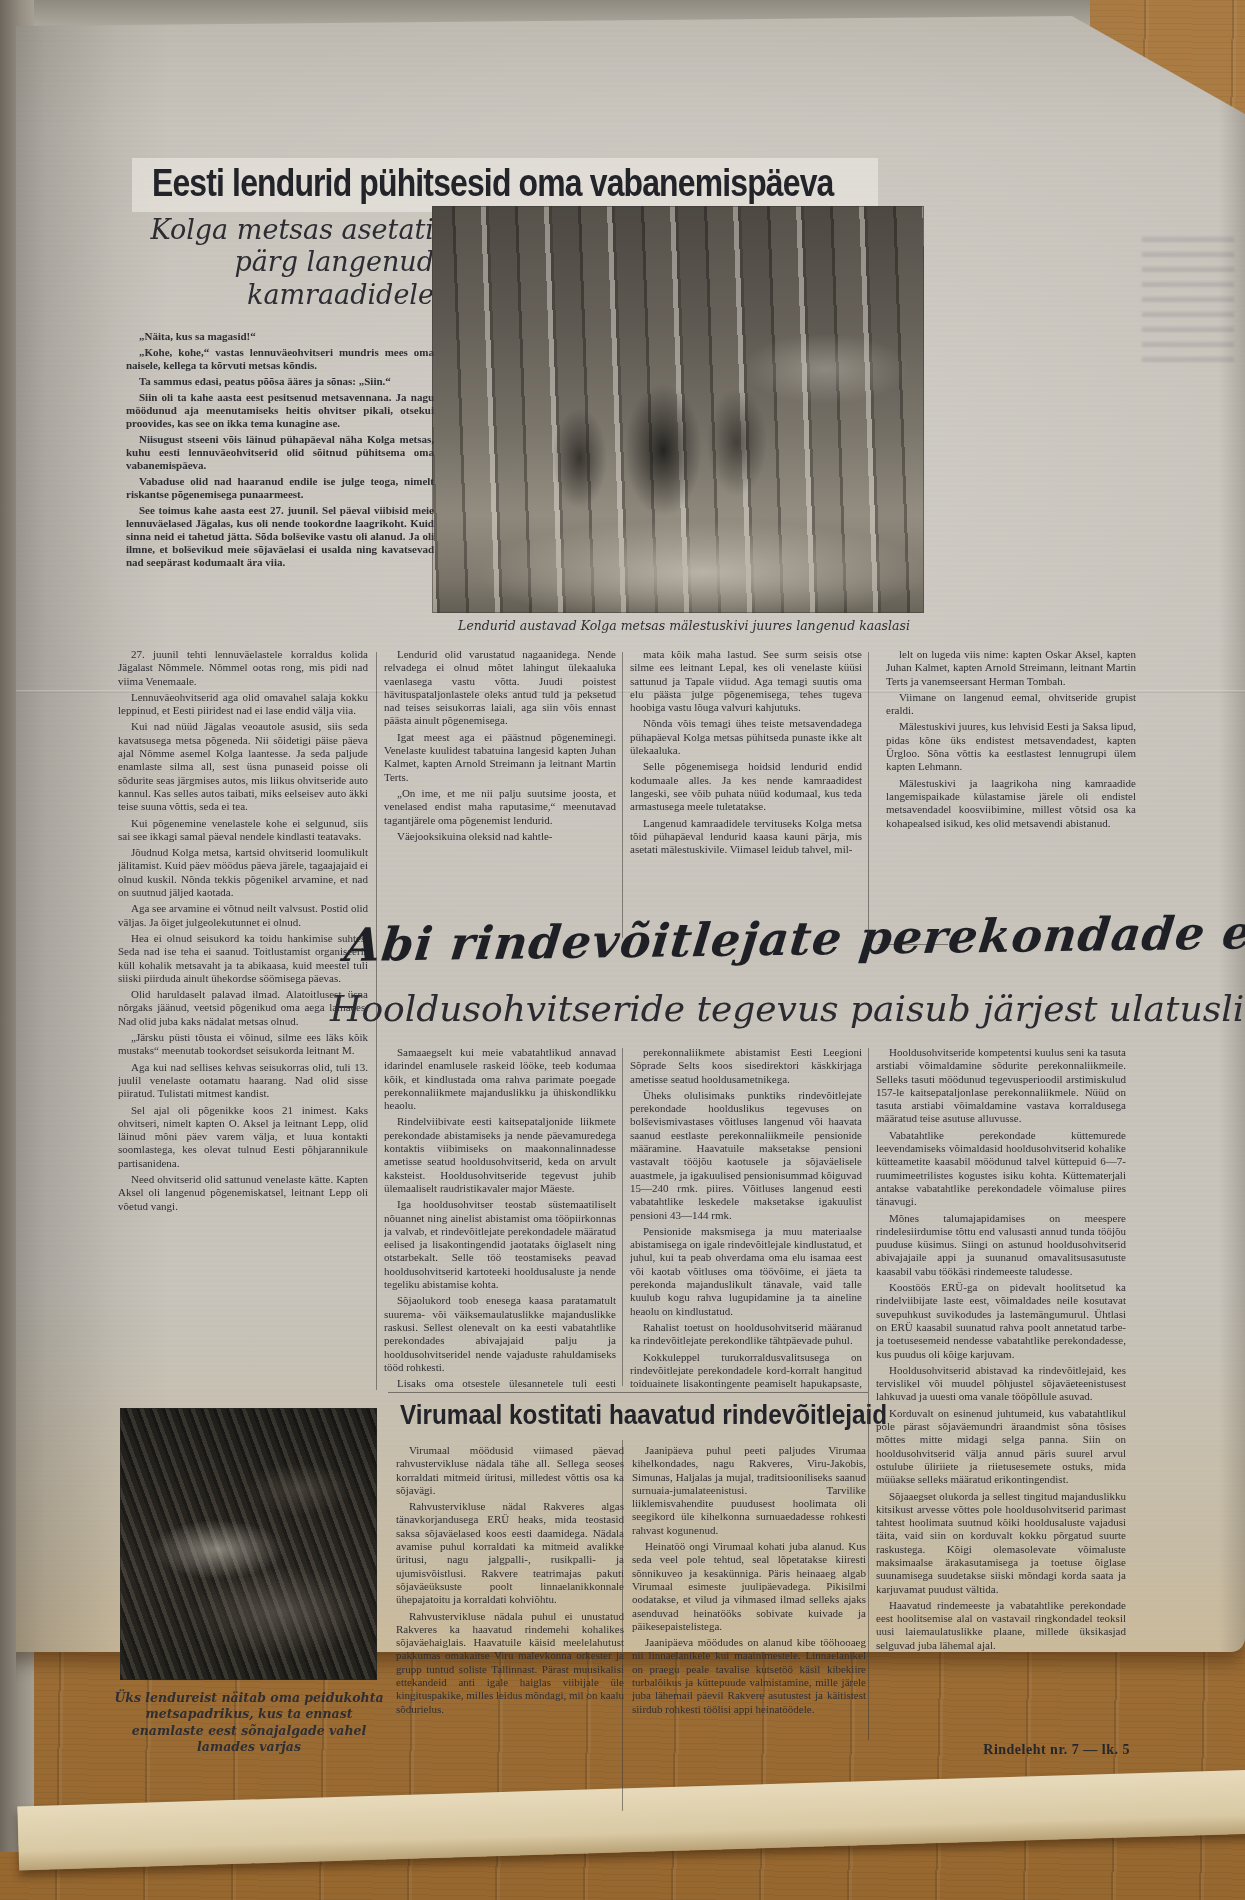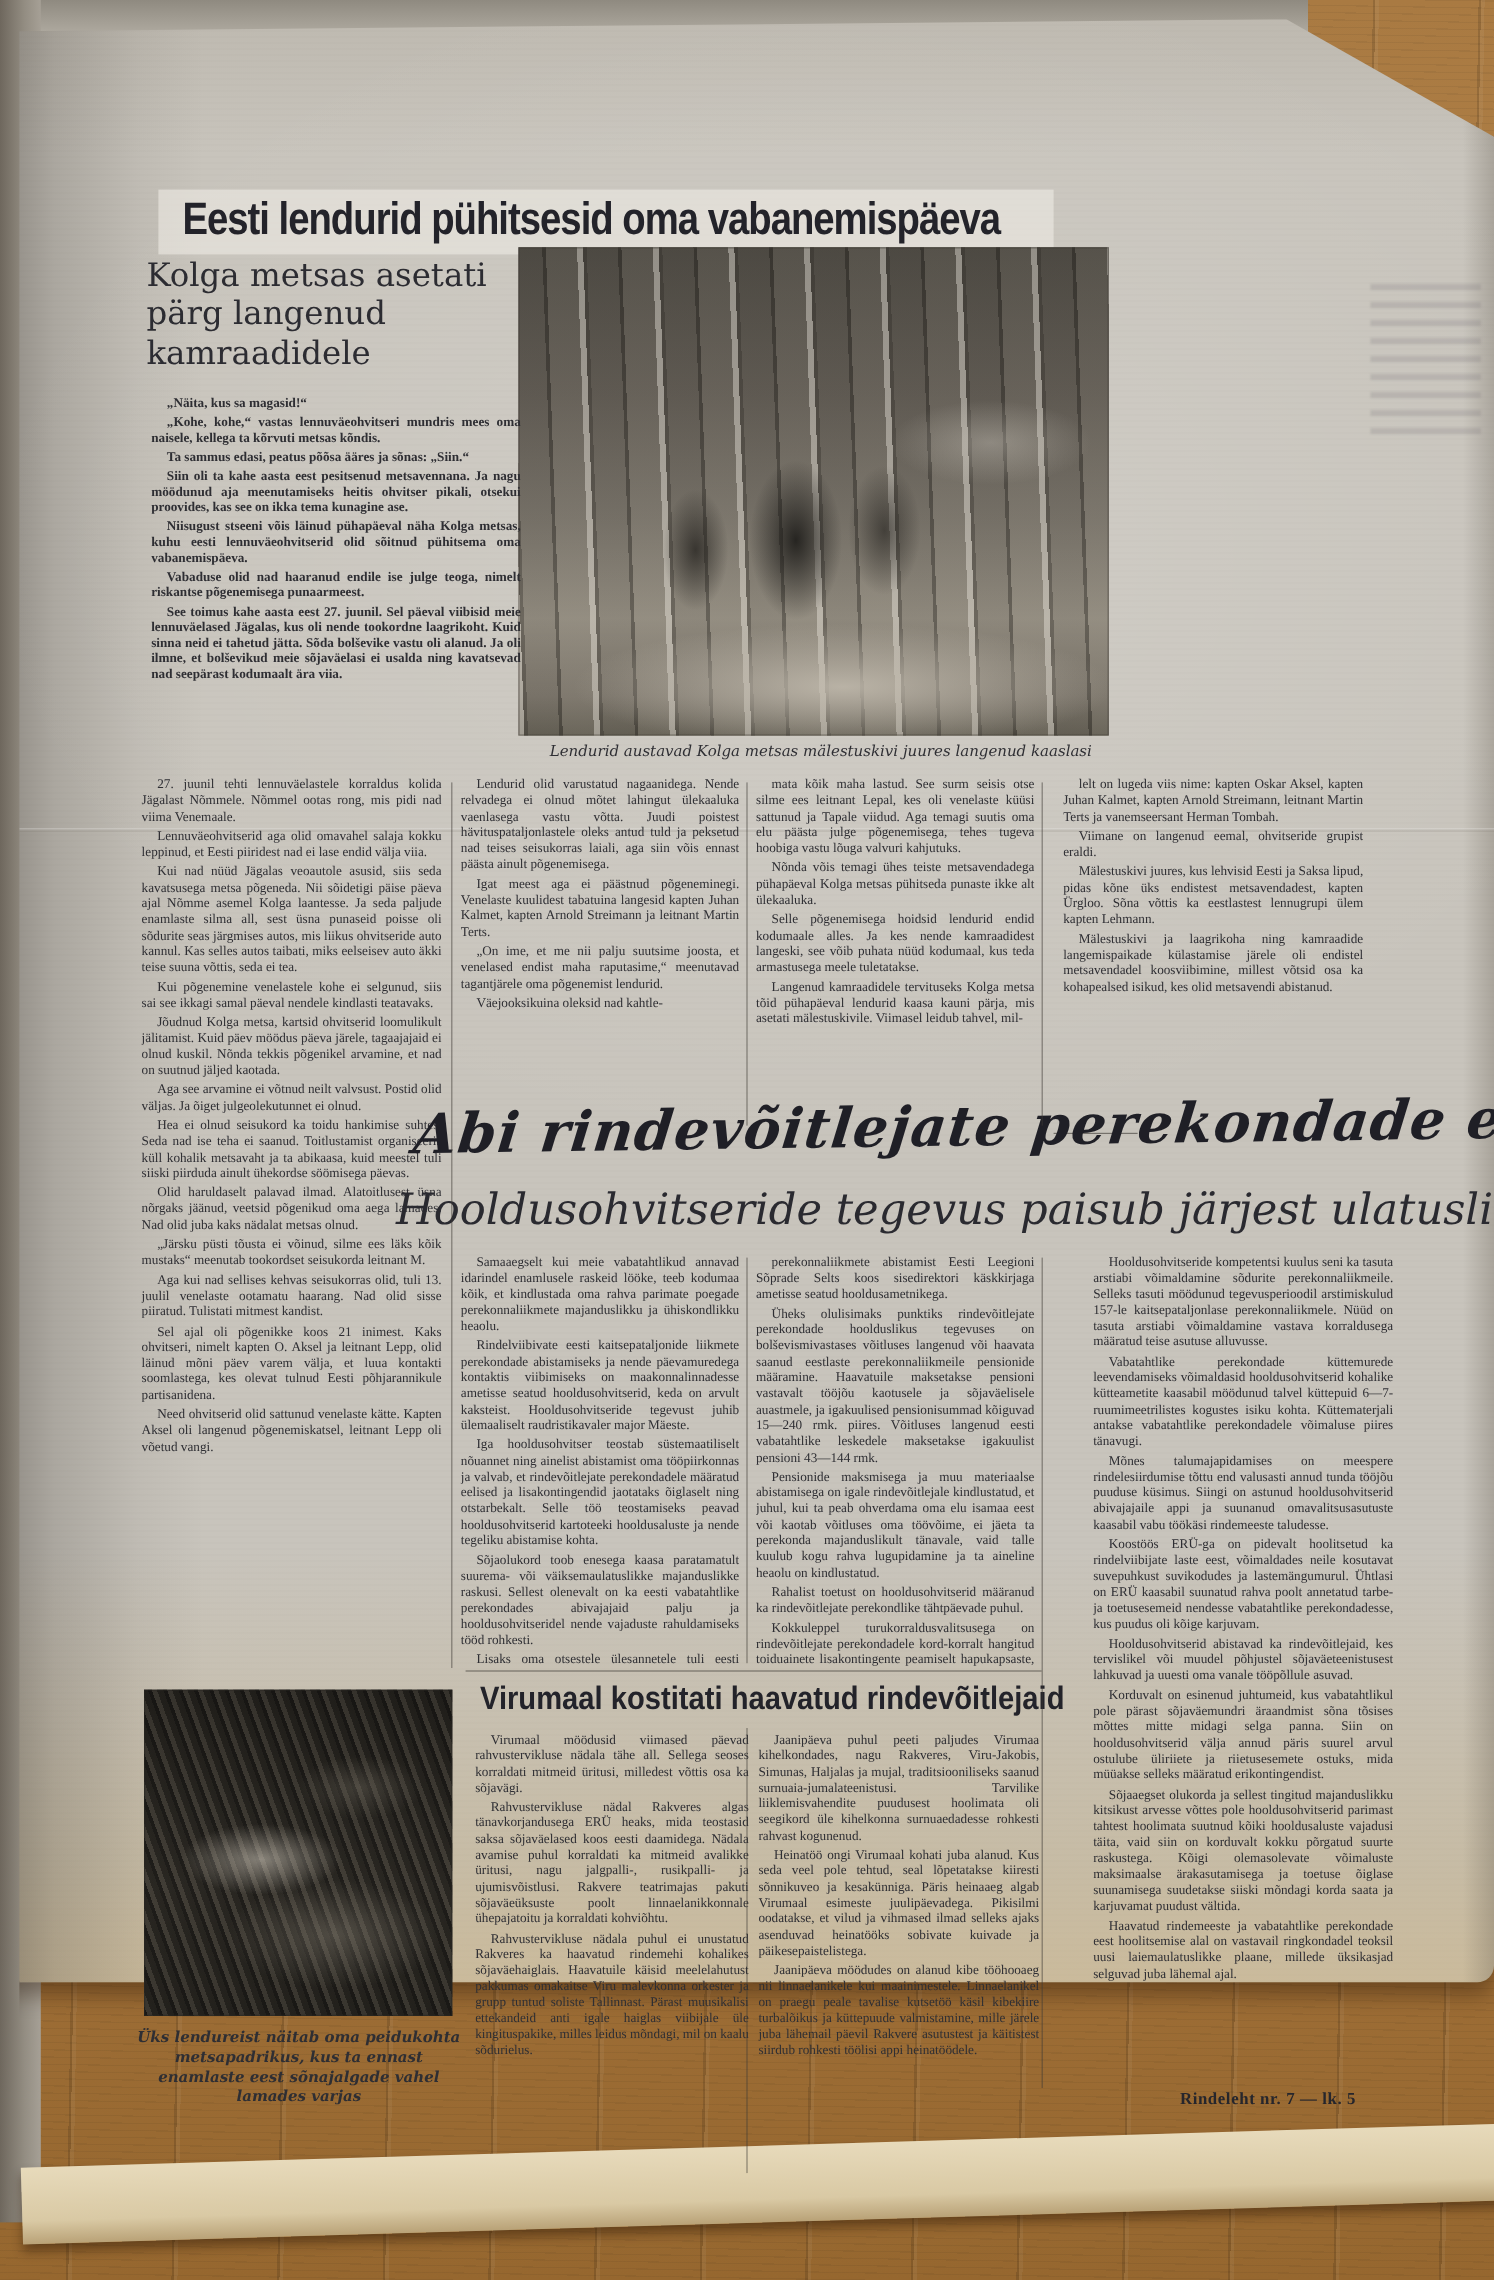--- a/index.html
+++ b/index.html
@@ -31,22 +31,22 @@
       #c8c4bc;
     box-shadow:0 10px 18px rgba(40,20,5,.4);border-radius:14px;}
   .crease{left:16px;top:690px;width:1229px;height:3px;
     background:linear-gradient(180deg, rgba(255,255,255,.3), rgba(95,88,76,.22));}
   .ghost{left:1142px;top:232px;width:92px;height:130px;filter:blur(1px);
     background:repeating-linear-gradient(0deg, rgba(95,92,100,.17) 0 5px, transparent 5px 15px);}
   
   .h-main{font-family:"Liberation Sans",sans-serif;font-weight:bold;color:#23232a;
     font-size:38px;letter-spacing:-1px;transform:scaleX(.84);transform-origin:left top;white-space:nowrap;}
   .band{background:rgba(238,235,229,.6);}
-  .h-sub1{font-family:"DejaVu Serif",serif;font-size:27px;line-height:1.2;
-    color:#2c2c32;text-align:left;}
+  .h-sub1{font-family:"DejaVu Serif",serif;font-style:italic;font-size:27px;line-height:1.2;
+    color:#2c2c32;text-align:right;}
   .h-script{font-family:"DejaVu Serif",serif;font-style:italic;font-weight:bold;font-size:46px;
     color:#1f1f26;transform:skewX(-7deg) rotate(-.8deg);transform-origin:left top;white-space:nowrap;letter-spacing:1px;}
   .h-sub2{font-family:"DejaVu Serif",serif;font-style:italic;font-size:36px;color:#2a2a30;text-align:center;white-space:nowrap;}
   .h-art3{font-family:"Liberation Sans",sans-serif;font-weight:bold;font-size:27px;color:#23232a;
     letter-spacing:0px;transform:scaleX(.9);transform-origin:left top;white-space:nowrap;}
   .col{font-size:11px;line-height:1.21;color:#2e2e33;text-align:justify;overflow:hidden;}
   .col .para{margin:0 0 3px 0;text-indent:13px;}
   .intro{font-size:11px;line-height:1.18;}
   .caption{font-family:"DejaVu Serif",serif;font-style:italic;font-size:12.5px;color:#2e2e33;
     text-align:center;line-height:1.3;}
@@ -152,21 +152,21 @@
       <p class="para">Sõjaolukord toob enesega kaasa paratamatult suurema- või väiksemaulatuslikke majanduslikke raskusi. Sellest olenevalt on ka eesti vabatahtlike perekondades abivajajaid palju ja hooldusohvitseridel nende vajaduste rahuldamiseks tööd rohkesti.</p>
       <p class="para">Lisaks oma otsestele ülesannetele tuli eesti kaitsepataljonide hooldusohvitseridel abistada ka eesti leegionäride perekondi. Nüüd teostab leegionäride</p>
     </div>
   <div class="abs col" style="left:630px;top:1046px;width:232px;height:344px;">
       <p class="para">perekonnaliikmete abistamist Eesti Leegioni Sõprade Selts koos sisedirektori käskkirjaga ametisse seatud hooldusametnikega.</p>
       <p class="para">Üheks olulisimaks punktiks rindevõitlejate perekondade hoolduslikus tegevuses on bolševismivastases võitluses langenud või haavata saanud eestlaste perekonnaliikmeile pensionide määramine. Haavatuile maksetakse pensioni vastavalt tööjõu kaotusele ja sõjaväelisele auastmele, ja igakuulised pensionisummad kõiguvad 15—240 rmk. piires. Võitluses langenud eesti vabatahtlike leskedele maksetakse igakuulist pensioni 43—144 rmk.</p>
       <p class="para">Pensionide maksmisega ja muu materiaalse abistamisega on igale rindevõitlejale kindlustatud, et juhul, kui ta peab ohverdama oma elu isamaa eest või kaotab võitluses oma töövõime, ei jäeta ta perekonda majanduslikult tänavale, vaid talle kuulub kogu rahva lugupidamine ja ta aineline heaolu on kindlustatud.</p>
       <p class="para">Rahalist toetust on hooldusohvitserid määranud ka rindevõitlejate perekondlike tähtpäevade puhul.</p>
       <p class="para">Kokkuleppel turukorraldusvalitsusega on rindevõitlejate perekondadele kord-korralt hangitud toiduainete lisakontingente peamiselt hapukapsaste, kohvikate ja kondenseeritud piima näol.</p>
     </div>
-  <div class="abs col" style="left:876px;top:1046px;width:250px;height:694px;margin-left:35px;">
+  <div class="abs col" style="left:876px;top:1046px;width:250px;height:694px;">
       <p class="para">Hooldusohvitseride kompetentsi kuulus seni ka tasuta arstiabi võimaldamine sõdurite perekonnaliikmeile. Selleks tasuti möödunud tegevusperioodil arstimiskulud 157-le kaitsepataljonlase perekonnaliikmele. Nüüd on tasuta arstiabi võimaldamine vastava korraldusega määratud teise asutuse alluvusse.</p>
       <p class="para">Vabatahtlike perekondade küttemurede leevendamiseks võimaldasid hooldusohvitserid kohalike kütteametite kaasabil möödunud talvel küttepuid 6—7-ruumimeetrilistes kogustes isiku kohta. Küttematerjali antakse vabatahtlike perekondadele võimaluse piires tänavugi.</p>
       <p class="para">Mõnes talumajapidamises on meespere rindelesiirdumise tõttu end valusasti annud tunda tööjõu puuduse küsimus. Siingi on astunud hooldusohvitserid abivajajaile appi ja suunanud omavalitsusasutuste kaasabil vabu töökäsi rindemeeste taludesse.</p>
       <p class="para">Koostöös ERÜ-ga on pidevalt hoolitsetud ka rindelviibijate laste eest, võimaldades neile kosutavat suvepuhkust suvikodudes ja lastemängumurul. Ühtlasi on ERÜ kaasabil suunatud rahva poolt annetatud tarbe- ja toetusesemeid nendesse vabatahtlike perekondadesse, kus puudus oli kõige karjuvam.</p>
       <p class="para">Hooldusohvitserid abistavad ka rindevõitlejaid, kes tervislikel või muudel põhjustel sõjaväeteenistusest lahkuvad ja uuesti oma vanale tööpõllule asuvad.</p>
       <p class="para">Korduvalt on esinenud juhtumeid, kus vabatahtlikul pole pärast sõjaväemundri äraandmist sõna tõsises mõttes mitte midagi selga panna. Siin on hooldusohvitserid välja annud päris suurel arvul ostulube üliriiete ja riietusesemete ostuks, mida müüakse selleks määratud erikontingendist.</p>
       <p class="para">Sõjaaegset olukorda ja sellest tingitud majanduslikku kitsikust arvesse võttes pole hooldusohvitserid parimast tahtest hoolimata suutnud kõiki hooldusaluste vajadusi täita, vaid siin on korduvalt kokku põrgatud suurte raskustega. Kõigi olemasolevate võimaluste maksimaalse ärakasutamisega ja toetuse õiglase suunamisega suudetakse siiski mõndagi korda saata ja karjuvamat puudust vältida.</p>
       <p class="para">Haavatud rindemeeste ja vabatahtlike perekondade eest hoolitsemise alal on vastavail ringkondadel teoksil uusi laiemaulatuslikke plaane, millede üksikasjad selguvad juba lähemal ajal.</p>
     </div>
 

